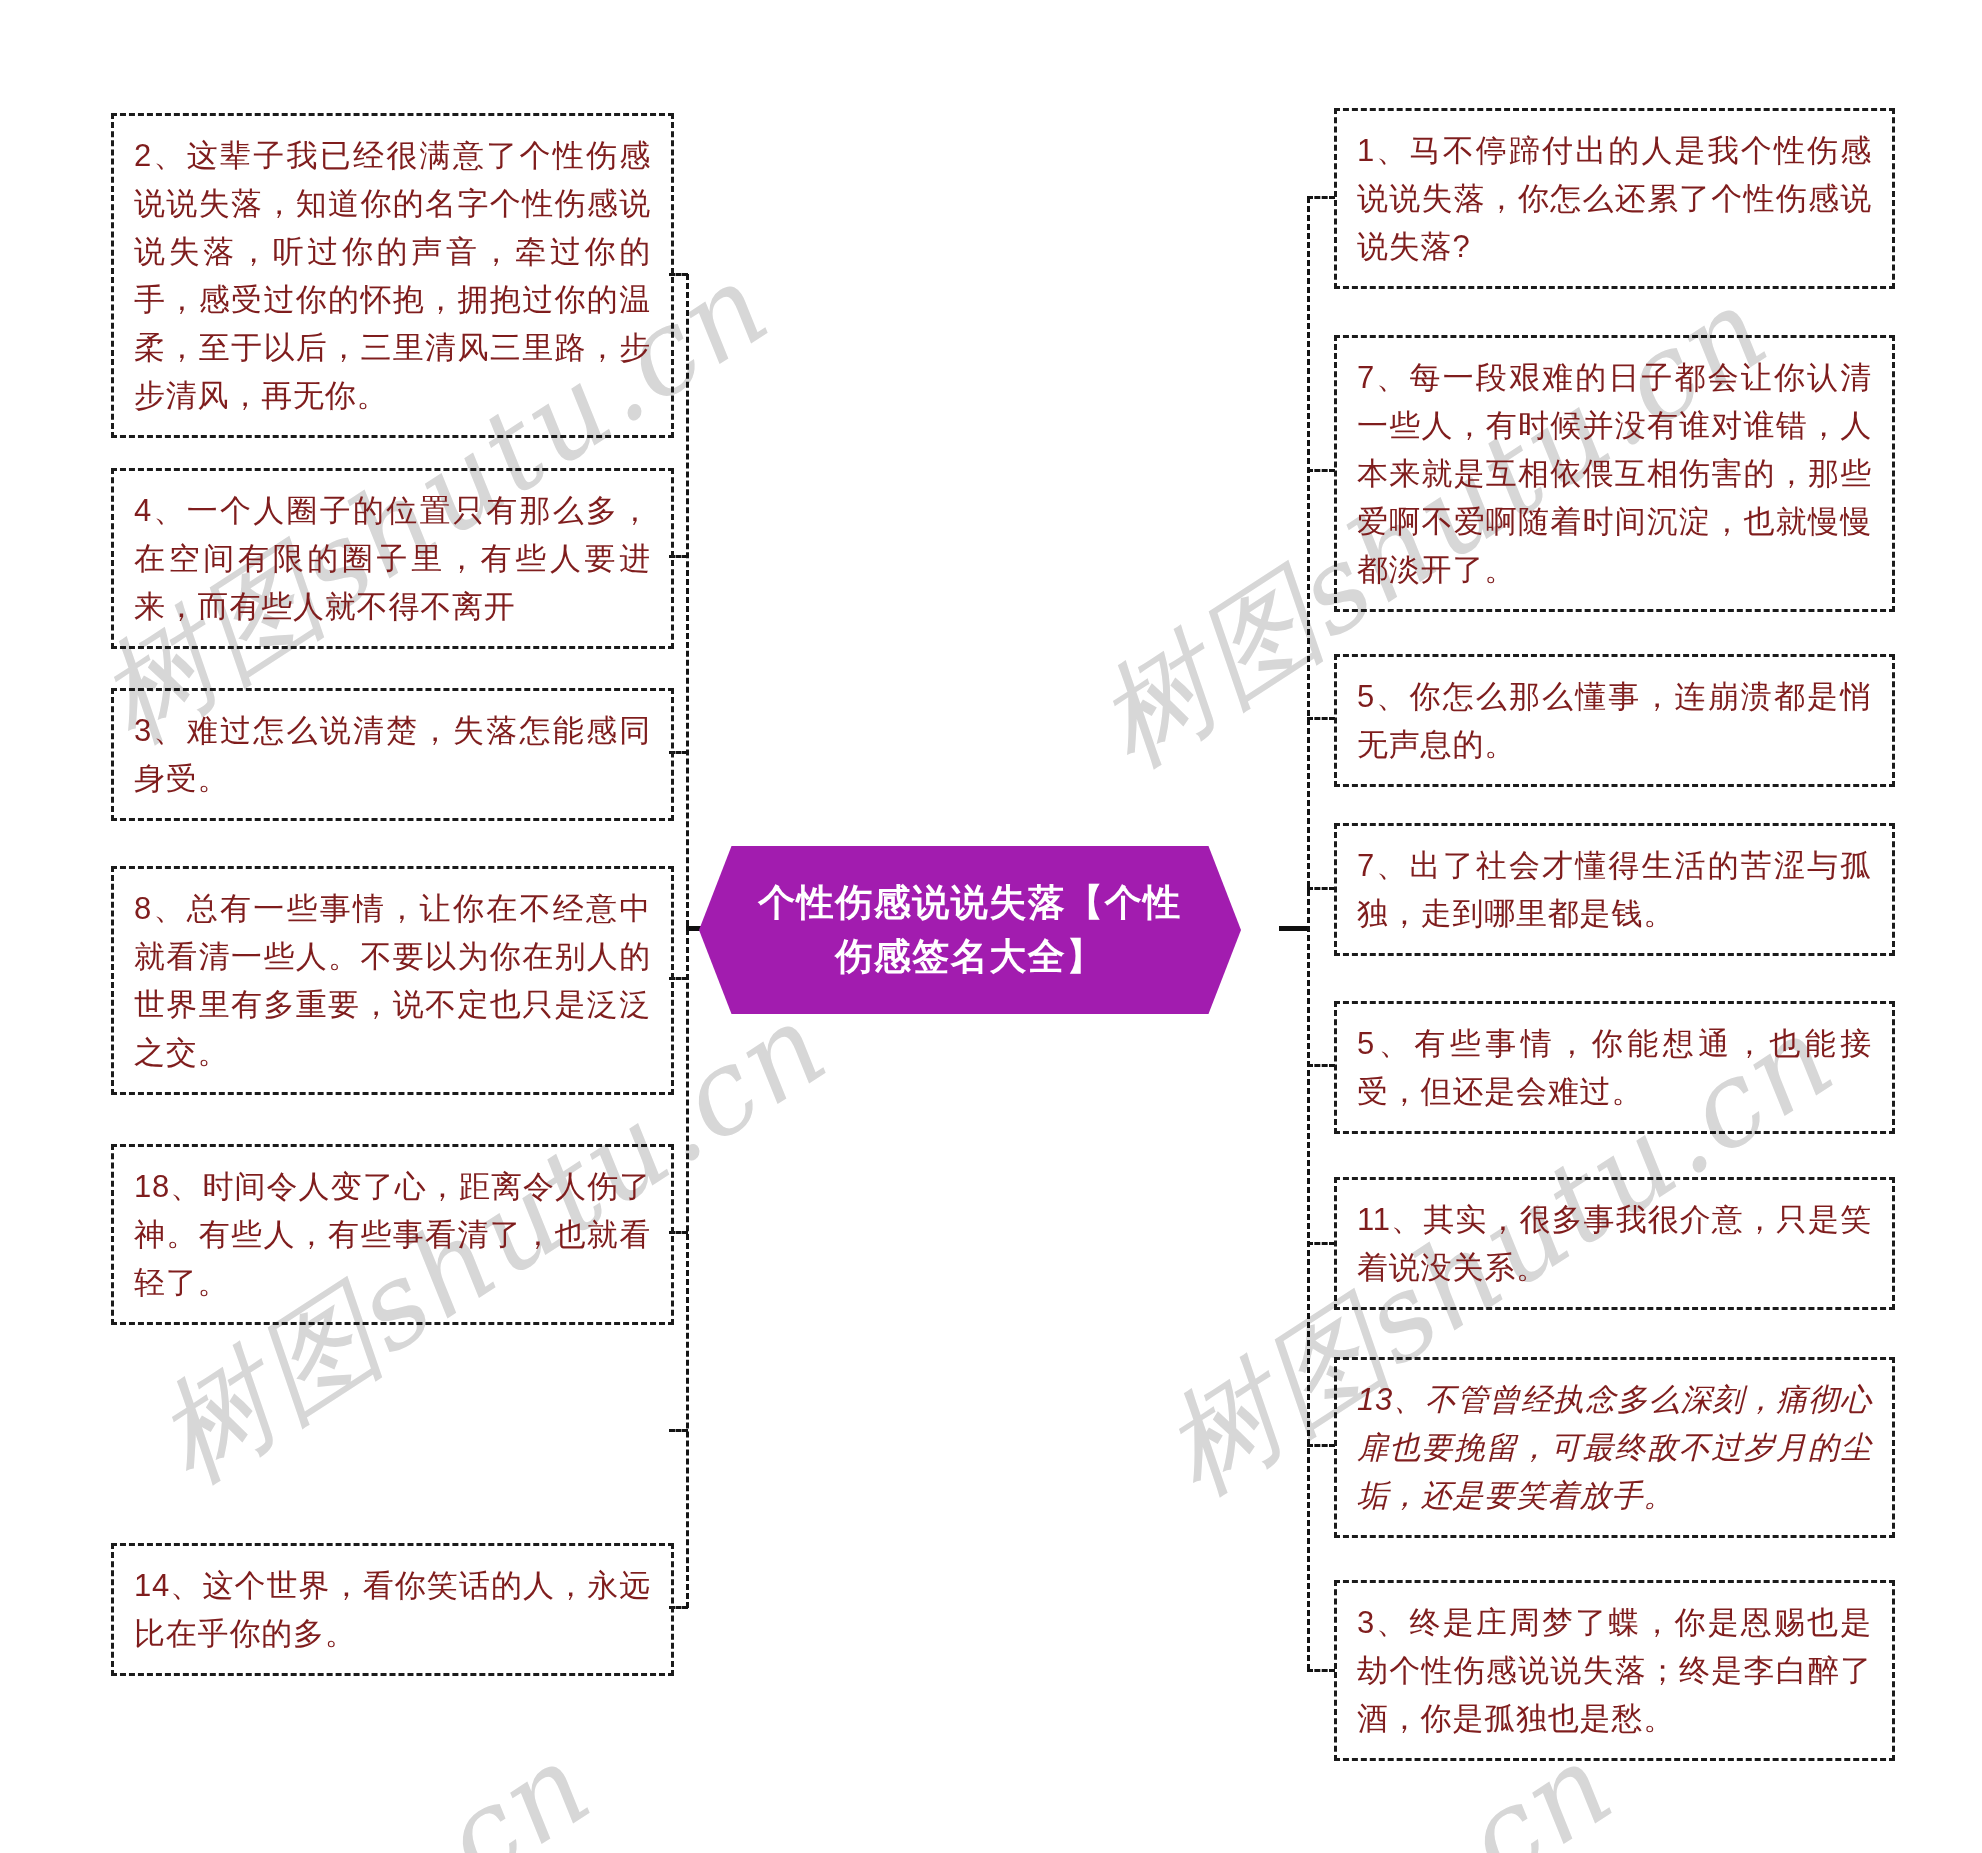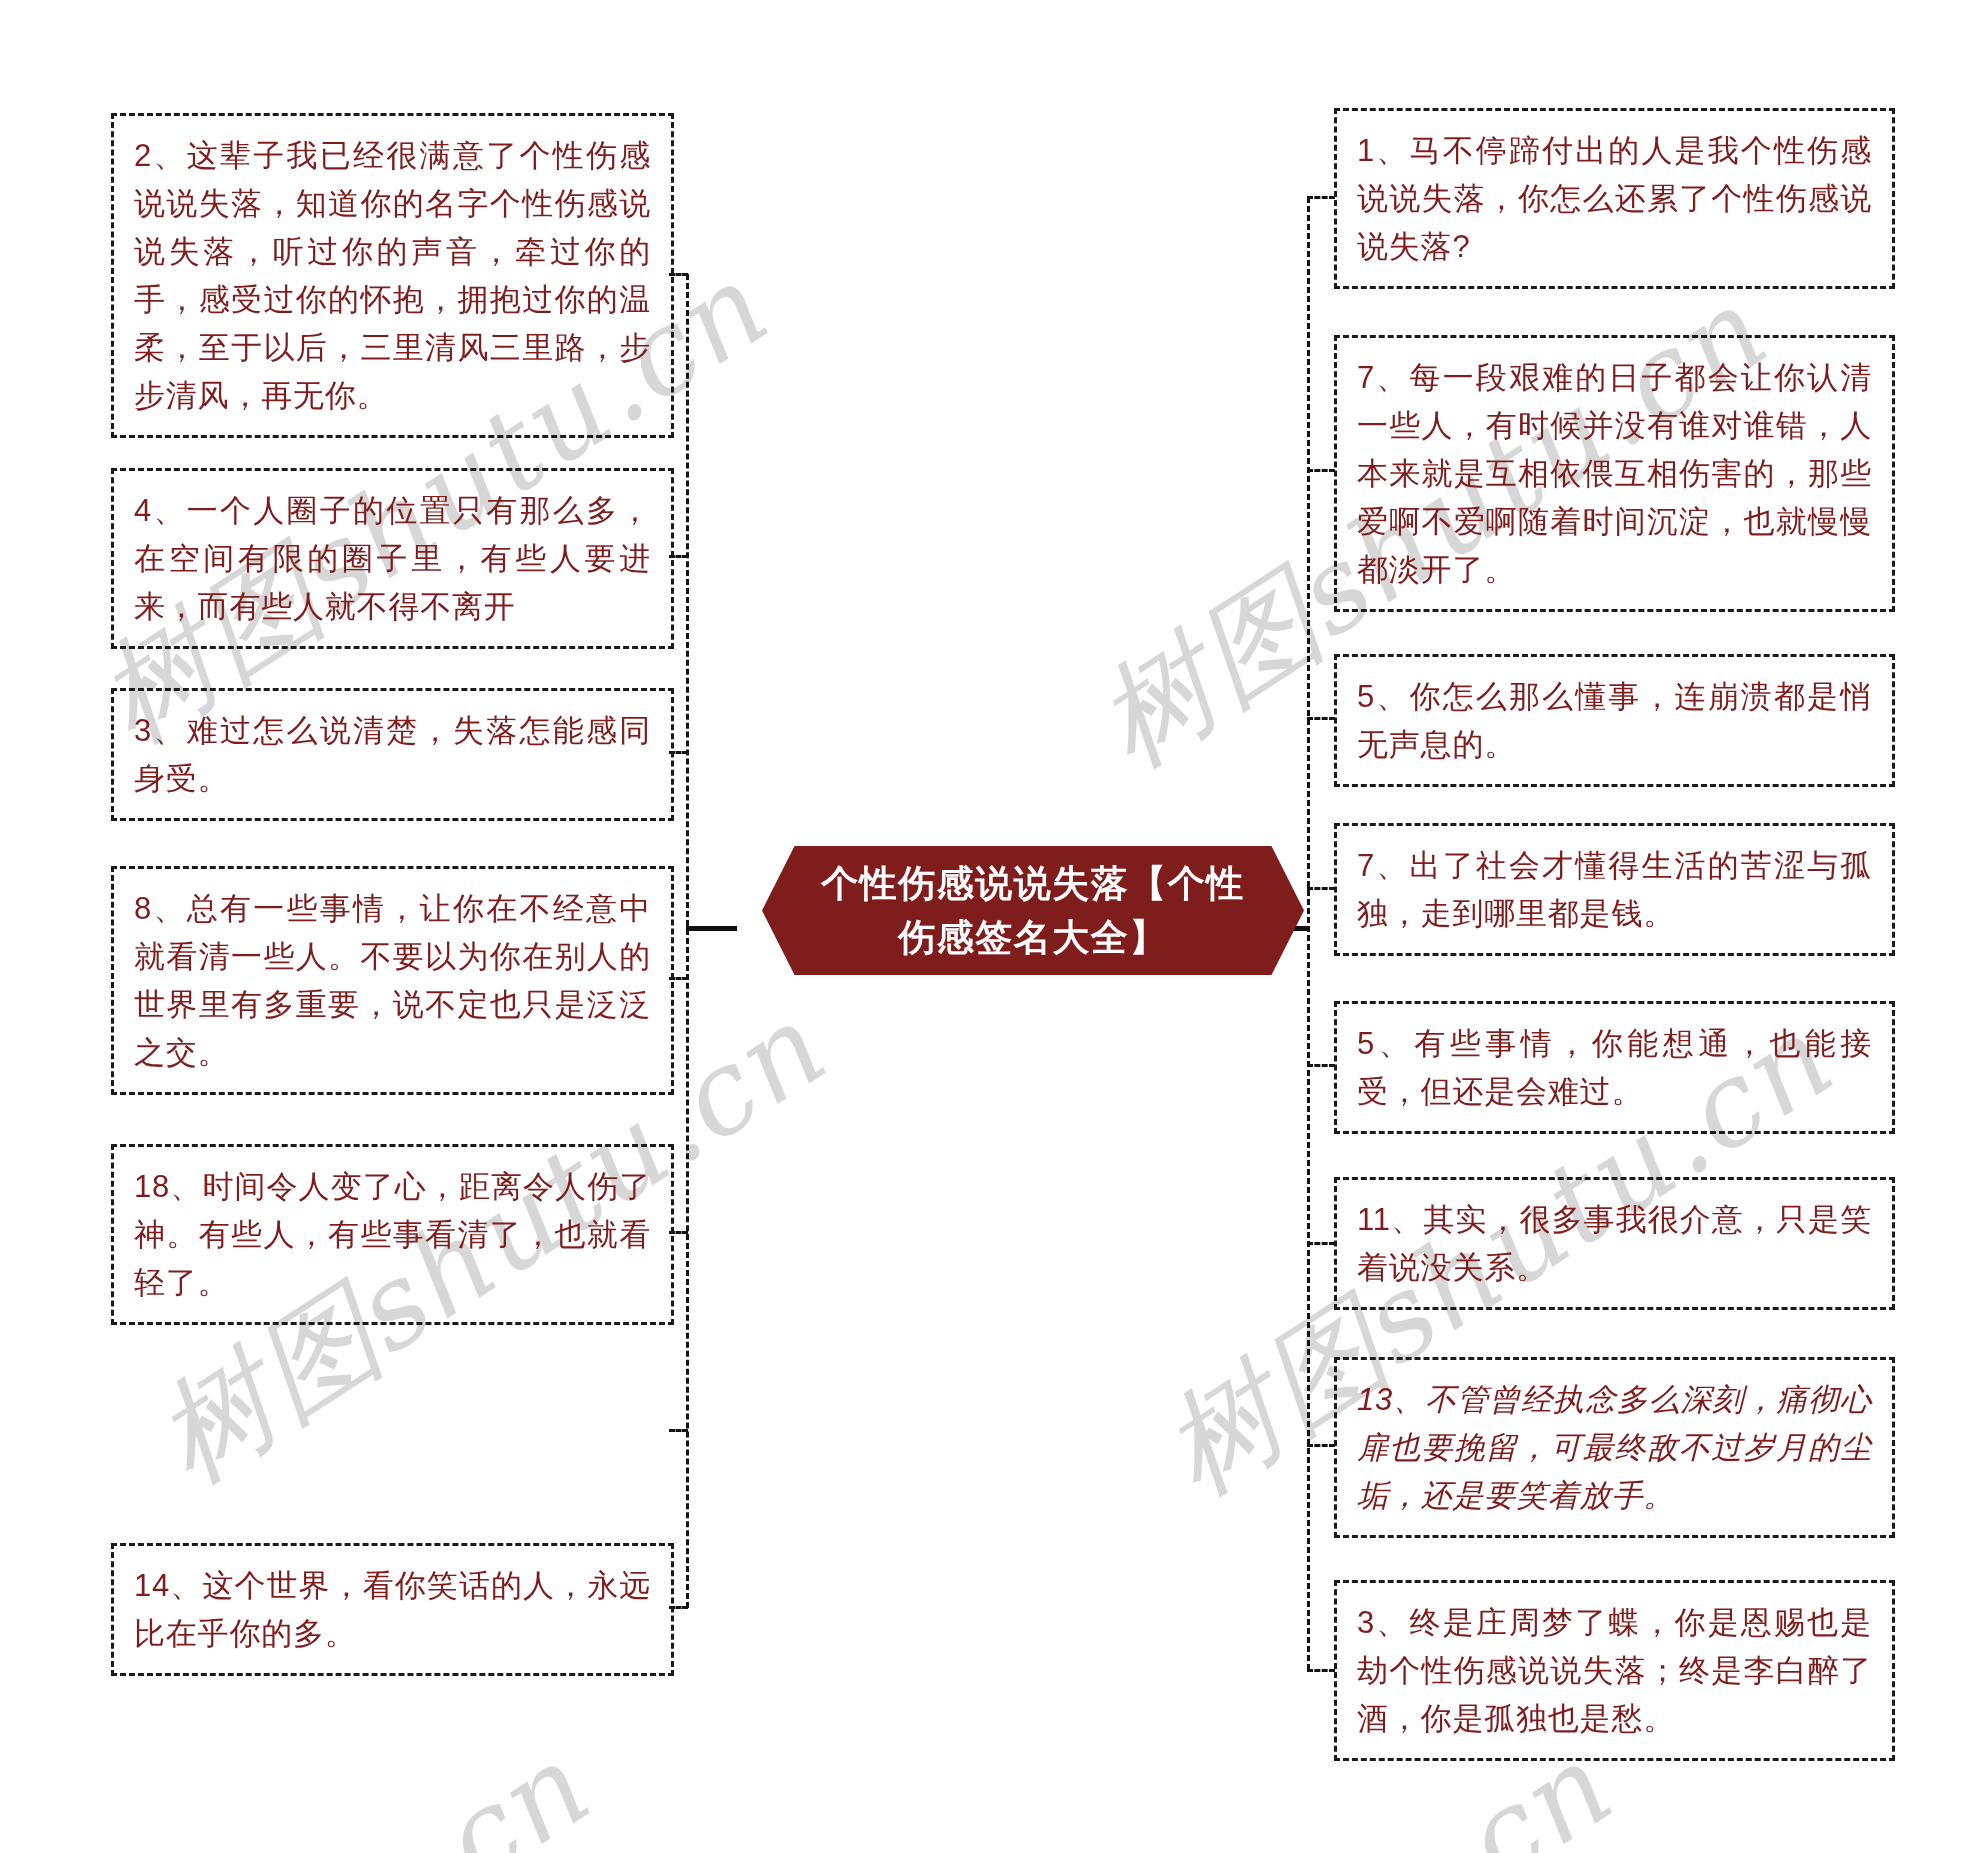--- a/index.html
+++ b/index.html
@@ -10,22 +10,22 @@
       font-style:italic;font-size:116px;color:#d7d7d7;z-index:0;
       transform:translate(-50%,-50%) rotate(-33deg);user-select:none;letter-spacing:3.1px;}
   .qbox{position:absolute;width:563px;border:3.1px dashed #1b1b1b;background:transparent;
         box-sizing:border-box;padding:15.5px 20px;z-index:2;
         font-size:31px;line-height:48px;color:#7f1d1d;letter-spacing:0.8px;text-align:justify;}
   .qbox.right{width:561px;left:1334px;}
   .qbox.left{left:111px;}
   .trunk{position:absolute;width:0;border-left:3.9px dashed #141414;z-index:1;}
   .stub{position:absolute;height:0;border-top:3.9px dashed #141414;z-index:1;}
   .solidlink{position:absolute;height:5.4px;background:#101010;z-index:1;}
-  .centernode{position:absolute;left:762px;top:846px;width:542px;height:129px;z-index:3;
-      background:#7f1d1d;display:flex;align-items:center;justify-content:center;
+  .centernode{position:absolute;left:699px;top:846px;width:542px;height:168px;z-index:3;
+      background:#a21caf;display:flex;align-items:center;justify-content:center;
       clip-path:polygon(0% 50%,6% 0%,94% 0%,100% 50%,94% 100%,6% 100%);}
   .centernode .node-label{color:#ffffff;font-size:37px;line-height:54px;font-weight:bold;
       text-align:center;max-width:449px;letter-spacing:1.5px;}
   
   #lb0{top:113px;} #lb1{top:468px;} #lb2{top:688px;} #lb3{top:866px;}
   #lb4{top:1144px;} #lb5{top:1365px;} #lb6{top:1543px;}
   
   #rb0{top:108px;} #rb1{top:335px;} #rb2{top:654px;} #rb3{top:823px;}
   #rb4{top:1001px;} #rb5{top:1177px;} #rb6{top:1357px;font-style:italic;} #rb7{top:1580px;}
 </style>

